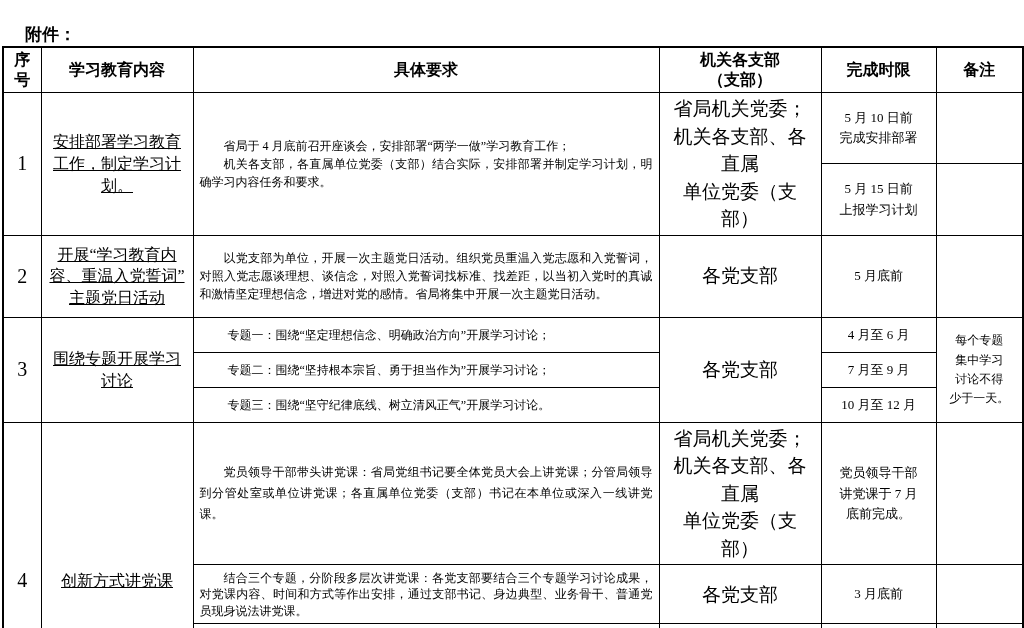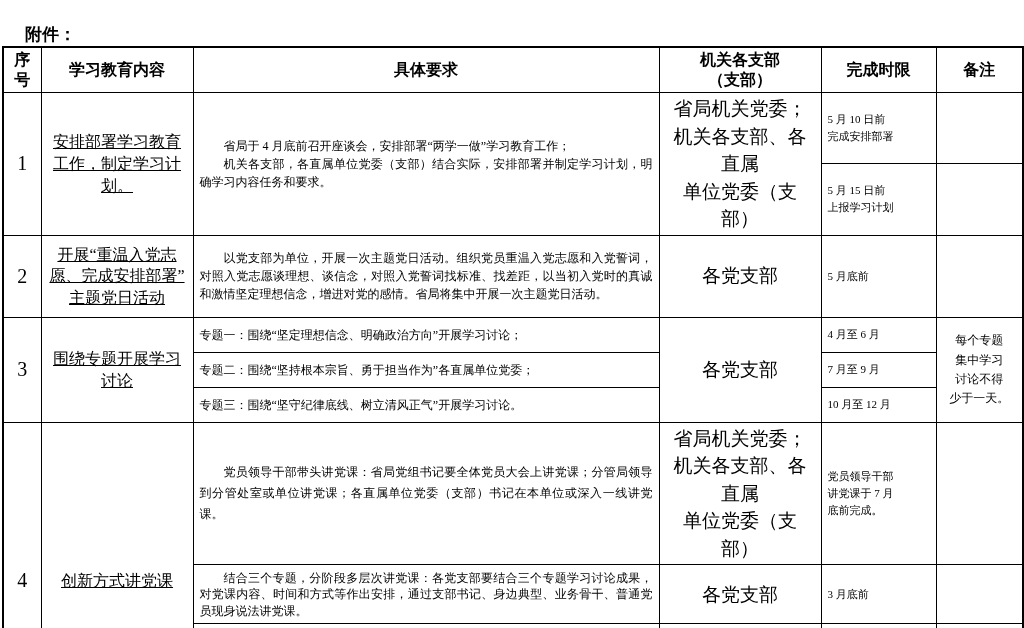--- a/index.html
+++ b/index.html
@@ -74,31 +74,31 @@
     line-height: 1.5;
     padding: 2px 8px;
   }
   .c-req p {
     margin: 0;
     text-indent: 2em;
   }
   .c-req.topic {
     text-align: left;
   }
-  .c-req.topic p { text-indent: 0; }
+  .c-req.topic p { text-indent: 0; margin-left: 28px; }
   .c-resp {
     text-align: center;
     font-size: 19px;
     line-height: 1.45;
     white-space: pre-line;
     padding: 2px 4px;
   }
   .c-deadline {
-    text-align: left;
-    font-size: 11px;
+    text-align: center;
+    font-size: 13px;
     line-height: 1.55;
     white-space: pre-line;
     padding: 2px 4px;
   }
   .c-remark {
     text-align: center;
     font-size: 12px;
     line-height: 1.6;
     white-space: pre-line;
     padding: 2px 4px;
@@ -150,21 +150,21 @@
       <td class="c-remark"></td>
     </tr>
     <tr style="height:42px">
       <td class="c-deadline">5 月 15 日前
 上报学习计划</td>
       <td class="c-remark"></td>
     </tr>
 
     <tr style="height:82px">
       <td class="c-index">2</td>
-      <td class="c-content">开展“重温入党志愿、完成安排部署”主题党日活动</td>
+      <td class="c-content">开展“学习教育内容、重温入党誓词”主题党日活动</td>
       <td class="c-req">
         <p>以党支部为单位，开展一次主题党日活动。组织党员重温入党志愿和入党誓词，对照入党志愿谈理想、谈信念，对照入党誓词找标准、找差距，以当初入党时的真诚和激情坚定理想信念，增进对党的感情。省局将集中开展一次主题党日活动。</p>
       </td>
       <td class="c-resp">各党支部</td>
       <td class="c-deadline">5 月底前</td>
       <td class="c-remark"></td>
     </tr>
 
     <tr style="height:35px">
       <td rowspan="3" class="c-index">3</td>
@@ -174,21 +174,21 @@
       </td>
       <td rowspan="3" class="c-resp">各党支部</td>
       <td class="c-deadline">4 月至 6 月</td>
       <td rowspan="3" class="c-remark">每个专题
 集中学习
 讨论不得
 少于一天。</td>
     </tr>
     <tr style="height:35px">
       <td class="c-req topic">
-        <p>专题二：围绕“坚持根本宗旨、勇于担当作为”各直属单位党委；</p>
+        <p>专题二：围绕“坚持根本宗旨、勇于担当作为”开展学习讨论；</p>
       </td>
       <td class="c-deadline">7 月至 9 月</td>
     </tr>
     <tr style="height:35px">
       <td class="c-req topic">
         <p>专题三：围绕“坚守纪律底线、树立清风正气”开展学习讨论。</p>
       </td>
       <td class="c-deadline">10 月至 12 月</td>
     </tr>
 

